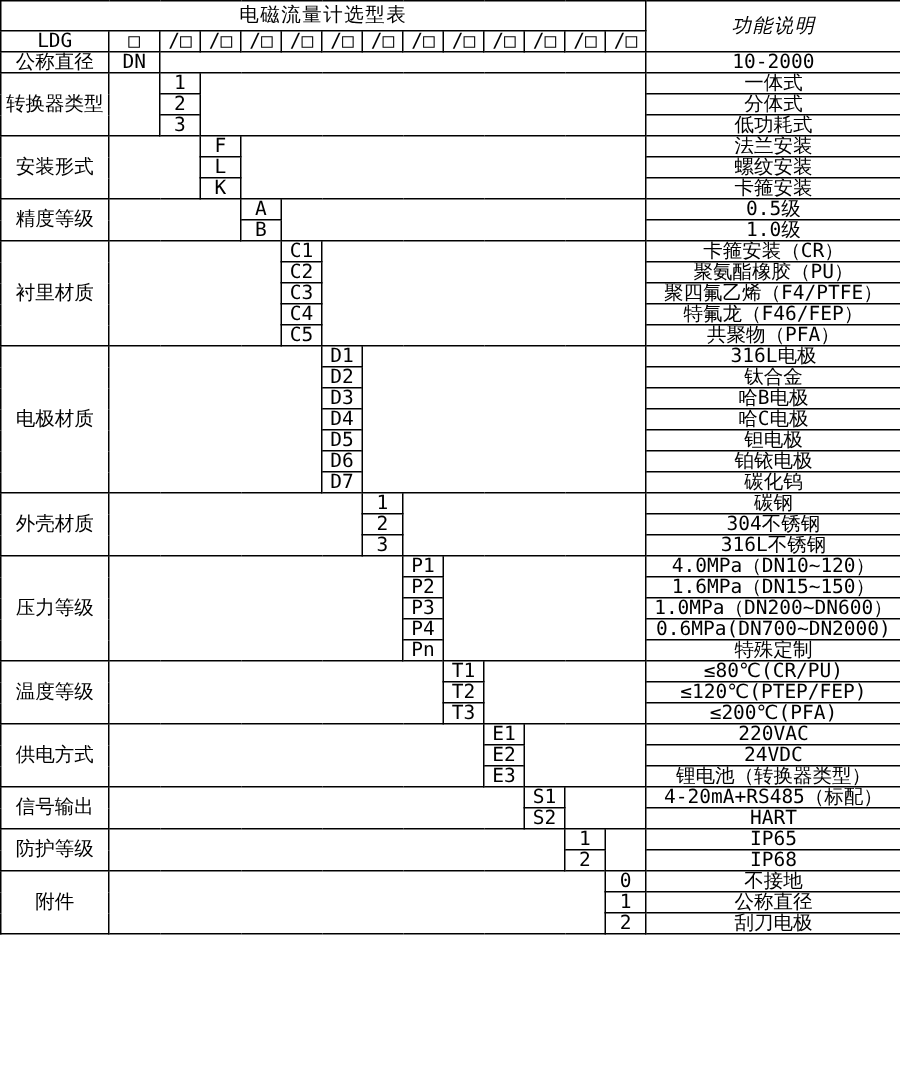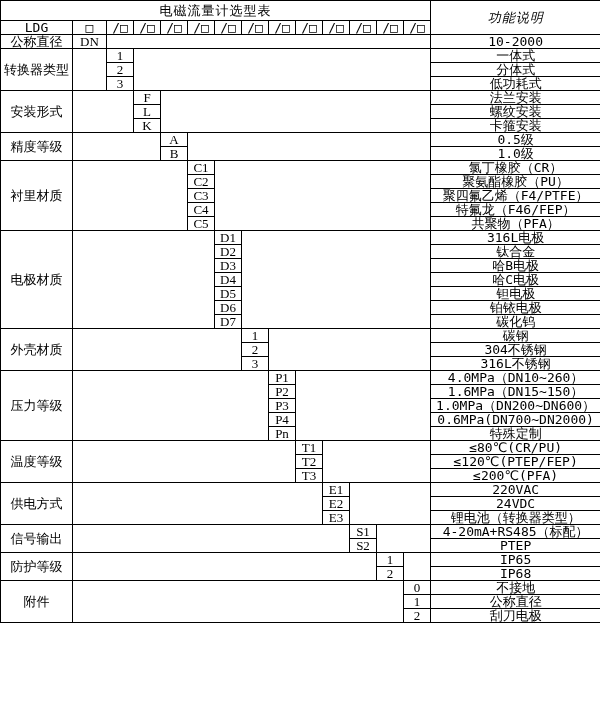--- a/index.html
+++ b/index.html
@@ -48,21 +48,20 @@
   td.model-box-cell, td.model-slot-cell {
     font-size: 12px;
     padding: 0;
   }
   td.label-cell {
     font-size: 13px;
     margin-left: 40px;
   }
   td.code-cell {
     font-size: 12px;
-    font-family: Liberation Serif, serif;
   }
   td.desc-cell {
     font-size: 12px;
   }
   td.desc-left {
     text-align: left;
     padding-left: 3px;
   }
   tr.title-row {
     height: 20px;
@@ -155,21 +154,21 @@
       </tr>
       <tr>
         <td class="code-cell">B</td>
         <td class="desc-cell">1.0级</td>
       </tr>
       <tr>
         <td class="label-cell" rowspan="5">衬里材质</td>
         <td colspan="4" rowspan="5"></td>
         <td class="code-cell">C1</td>
         <td colspan="8" rowspan="5"></td>
-        <td class="desc-cell">氯丁橡胶（CR）</td>
+        <td class="desc-cell">卡箍安装（CR）</td>
       </tr>
       <tr>
         <td class="code-cell">C2</td>
         <td class="desc-cell">聚氨酯橡胶（PU）</td>
       </tr>
       <tr>
         <td class="code-cell">C3</td>
         <td class="desc-cell">聚四氟乙烯（F4/PTFE）</td>
       </tr>
       <tr>
@@ -224,21 +223,21 @@
       </tr>
       <tr>
         <td class="code-cell">3</td>
         <td class="desc-cell">316L不锈钢</td>
       </tr>
       <tr>
         <td class="label-cell" rowspan="5">压力等级</td>
         <td colspan="7" rowspan="5"></td>
         <td class="code-cell">P1</td>
         <td colspan="5" rowspan="5"></td>
-        <td class="desc-cell desc-left">4.0MPa（DN10~260）</td>
+        <td class="desc-cell desc-left">4.0MPa（DN10~120）</td>
       </tr>
       <tr>
         <td class="code-cell">P2</td>
         <td class="desc-cell desc-left">1.6MPa（DN15~150）</td>
       </tr>
       <tr>
         <td class="code-cell">P3</td>
         <td class="desc-cell desc-left">1.0MPa（DN200~DN600）</td>
       </tr>
       <tr>
@@ -281,21 +280,21 @@
       </tr>
       <tr>
         <td class="label-cell" rowspan="2">信号输出</td>
         <td colspan="10" rowspan="2"></td>
         <td class="code-cell">S1</td>
         <td colspan="2" rowspan="2"></td>
         <td class="desc-cell">4-20mA+RS485（标配）</td>
       </tr>
       <tr>
         <td class="code-cell">S2</td>
-        <td class="desc-cell">PTEP</td>
+        <td class="desc-cell">HART</td>
       </tr>
       <tr>
         <td class="label-cell" rowspan="2">防护等级</td>
         <td colspan="11" rowspan="2"></td>
         <td class="code-cell">1</td>
         <td colspan="1" rowspan="2"></td>
         <td class="desc-cell">IP65</td>
       </tr>
       <tr>
         <td class="code-cell">2</td>

